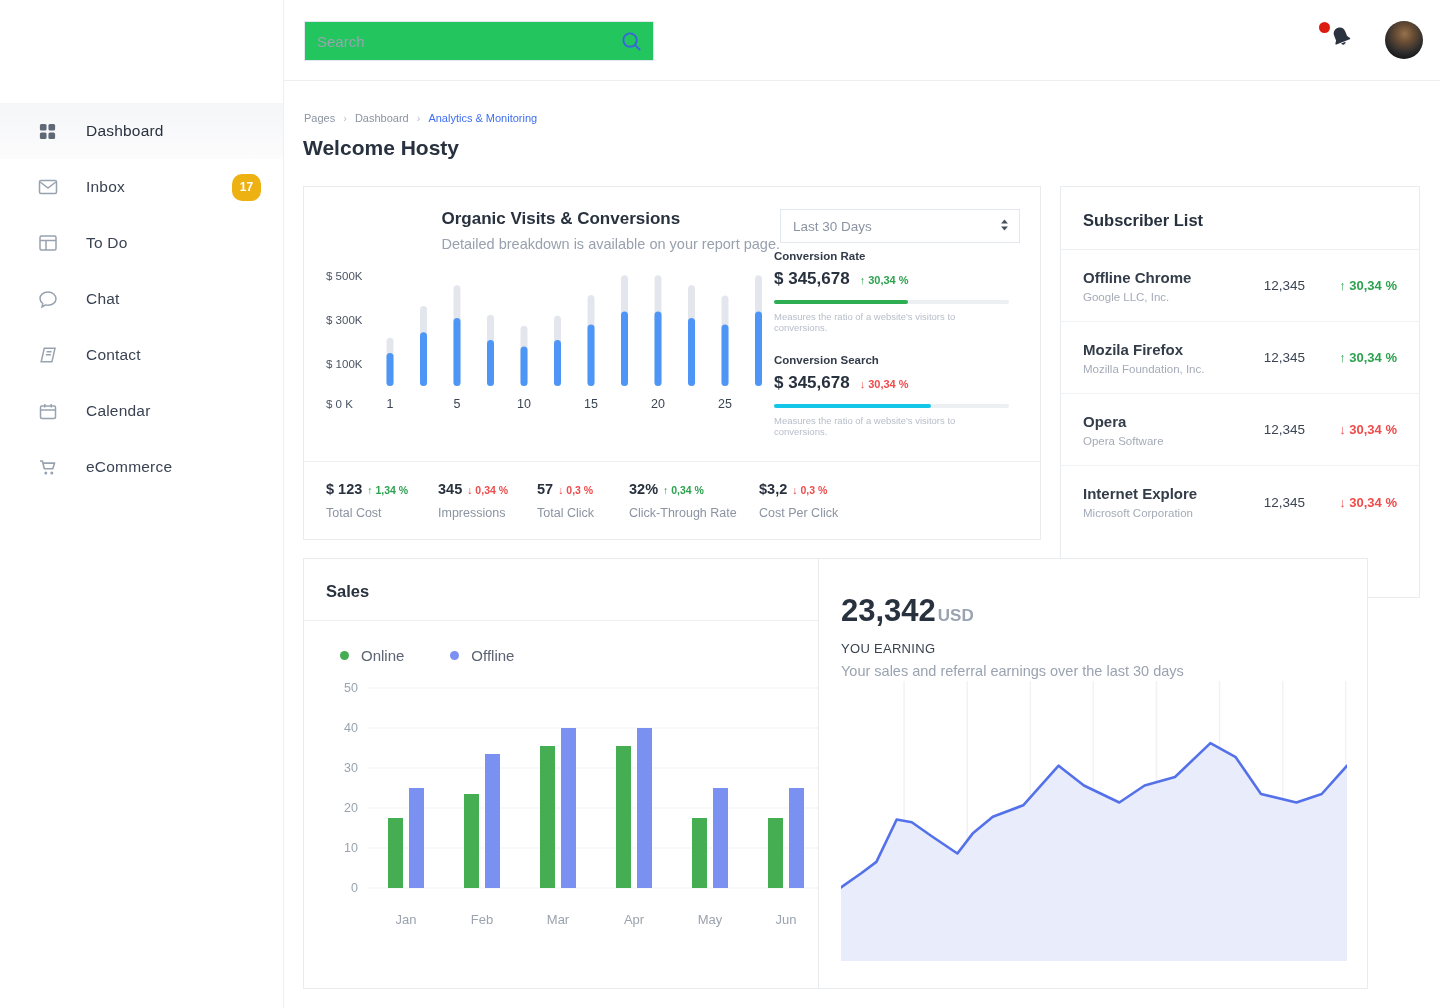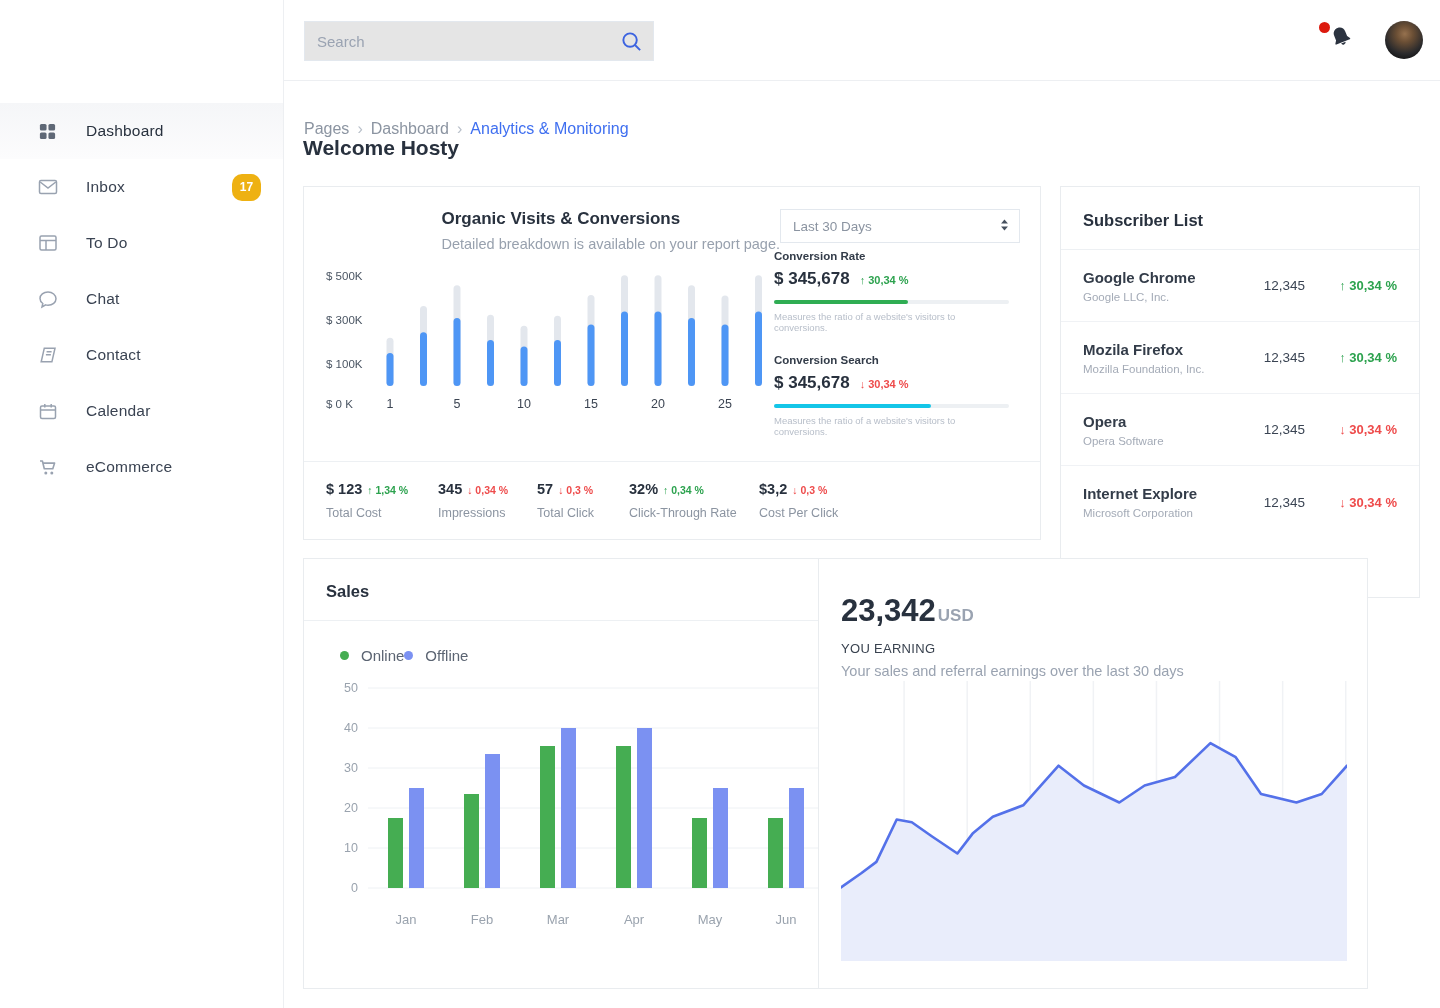--- a/index.html
+++ b/index.html
@@ -19,33 +19,33 @@
   .side-icon { width:22px; height:20px; margin-right:26px; display:flex; align-items:center; }
   .side-label { font-size:15.5px; color:#3a4352; letter-spacing:0.2px; }
   .side-item.active .side-label { color:#28313e; }
   .side-badge { margin-left:auto; background:#eeb112; color:#fff; font-size:12px;
     font-weight:bold; min-width:29px; height:27px; border-radius:10px;
     display:flex; align-items:center; justify-content:center; }
   
   .topbar { position:absolute; left:0; top:0; width:1440px; height:81px;
     background:#fff; border-bottom:1px solid #edeff2; z-index:2; }
   .searchbox { position:absolute; left:304px; top:21px; width:350px; height:40px;
-    border:1px solid #e3e8ee; display:flex; align-items:center; background:#e5e5e5; }
+    border:1px solid #e3e8ee; display:flex; align-items:center; background:#22c55e; }
   .searchbox input { border:none; outline:none; flex:1; padding:0 12px;
     font-size:15px; color:#333; font-family:inherit; background:transparent; }
   .searchbox input::placeholder { color:#9aa3b2; }
   .search-ic { margin-right:10px; display:flex; cursor:pointer; }
   .bell { position:absolute; right:84px; top:24px; width:28px; height:30px; cursor:pointer; }
   .bell .dot { position:absolute; left:-9px; top:-2px; width:11px; height:11px;
     border-radius:50%; background:#dc1a0e; }
   .avatar { position:absolute; right:17px; top:21px; width:38px; height:38px;
     border-radius:50%; cursor:pointer;
     background:radial-gradient(circle at 52% 34%, #96714e 0%, #6b4f35 26%, #2a2a2c 62%, #000 100%); }
   
-  .breadcrumb { position:absolute; left:304px; top:120px; font-size:16px; color:#8b94a1; }
+  .breadcrumb { position:absolute; left:304px; top:112px; font-size:11px; color:#8b94a1; }
   .breadcrumb .sep { margin:0 8px; color:#b9c0ca; }
   .breadcrumb .crumb { cursor:pointer; }
   .breadcrumb .current { color:#3f6ff0; }
   .page-title { position:absolute; left:303px; top:136px; margin:0;
     font-size:21px; font-weight:bold; color:#28313e; }
   
   .card { position:absolute; background:#fff; border:1px solid #e9ecef; }
   .organic-card { left:303px; top:186px; width:738px; height:354px; }
   .subs-card    { left:1060px; top:186px; width:360px; height:412px; }
   .sales-card   { left:303px; top:558px; width:547px; height:431px; }
@@ -82,21 +82,21 @@
   .s-row:last-child { border-bottom:none; }
   .s-info { flex:1; }
   .s-name { font-size:15px; font-weight:bold; color:#333c49; margin-bottom:5px; }
   .s-co { font-size:11.5px; color:#a4abb7; }
   .s-val { width:52px; text-align:right; font-size:13.5px; color:#3a4453; margin-right:12px; }
   .s-delta { width:80px; text-align:right; font-size:13px; font-weight:bold; }
   
   .sales-title { margin:0; padding:23px 22px 19px; font-size:16.5px; font-weight:bold;
     color:#28313e; border-bottom:1px solid #edf0f3; }
   .sales-body { padding:26px 18px 0 20px; }
-  .legend { display:flex; padding-left:16px; margin-bottom:10px; }
+  .legend { display:flex; gap:46px; padding-left:16px; margin-bottom:10px; }
   .legend-item { display:flex; align-items:center; gap:12px; font-size:15px;
     color:#5b6472; cursor:pointer; }
   .legend-dot { width:9px; height:9px; border-radius:50%; }
   
   .earn-card { padding:22px; }
   .earn-amount { margin-top:12px; font-size:31px; font-weight:bold; color:#28313e; }
   .earn-amount .cur { font-size:17px; color:#9aa3b1; margin-left:2px; }
   .earn-label { margin-top:12px; font-size:13px; color:#39424f; letter-spacing:0.3px; }
   .earn-sub { margin-top:7px; font-size:14.5px; color:#9aa3b1; }
   #earn-chart { position:absolute; left:22px; bottom:21px; }
@@ -303,21 +303,21 @@
         <div class="stat-label">Cost Per Click</div>
       </div>
     </div>
 </section>
 
 <section class="card subs-card">
   <h2 class="subs-title">Subscriber List</h2>
   <div id="subs-rows">
       <div class="s-row">
         <div class="s-info">
-          <div class="s-name">Google Chrome</div>
+          <div class="s-name">Offline Chrome</div>
           <div class="s-co">Google LLC, Inc.</div>
         </div>
         <div class="s-val">12,345</div>
         <div class="s-delta pos">↑ 30,34 %</div>
       </div>
       <div class="s-row">
         <div class="s-info">
           <div class="s-name">Mozila Firefox</div>
           <div class="s-co">Mozilla Foundation, Inc.</div>
         </div>

